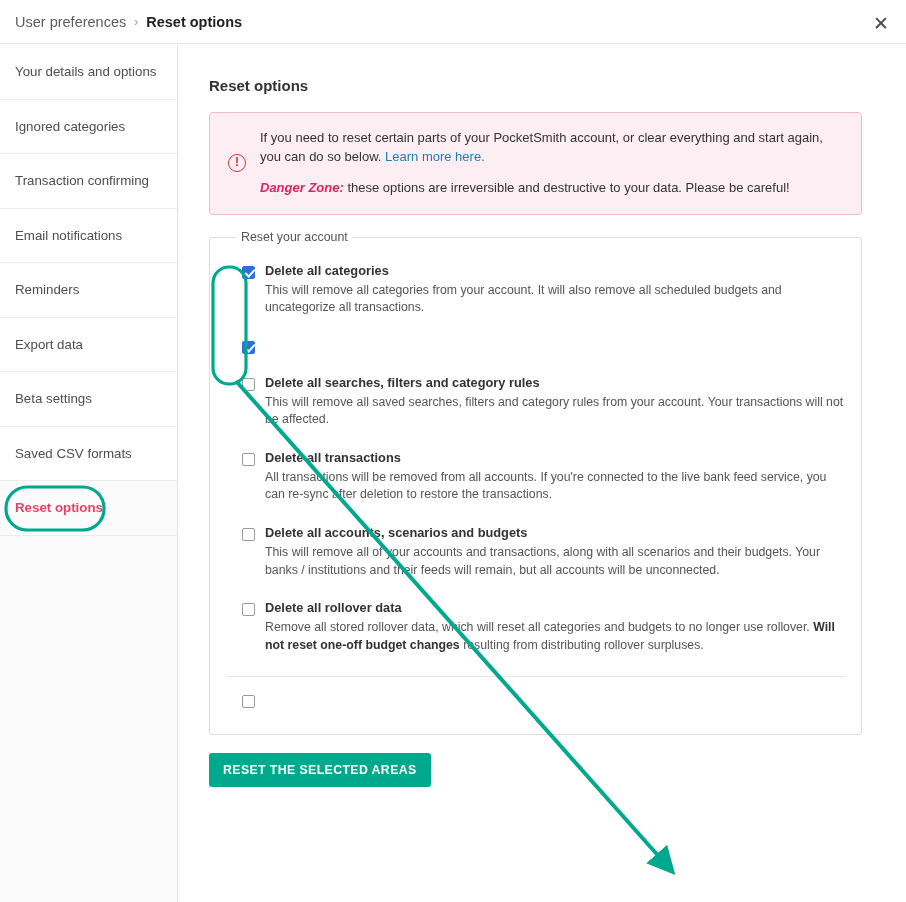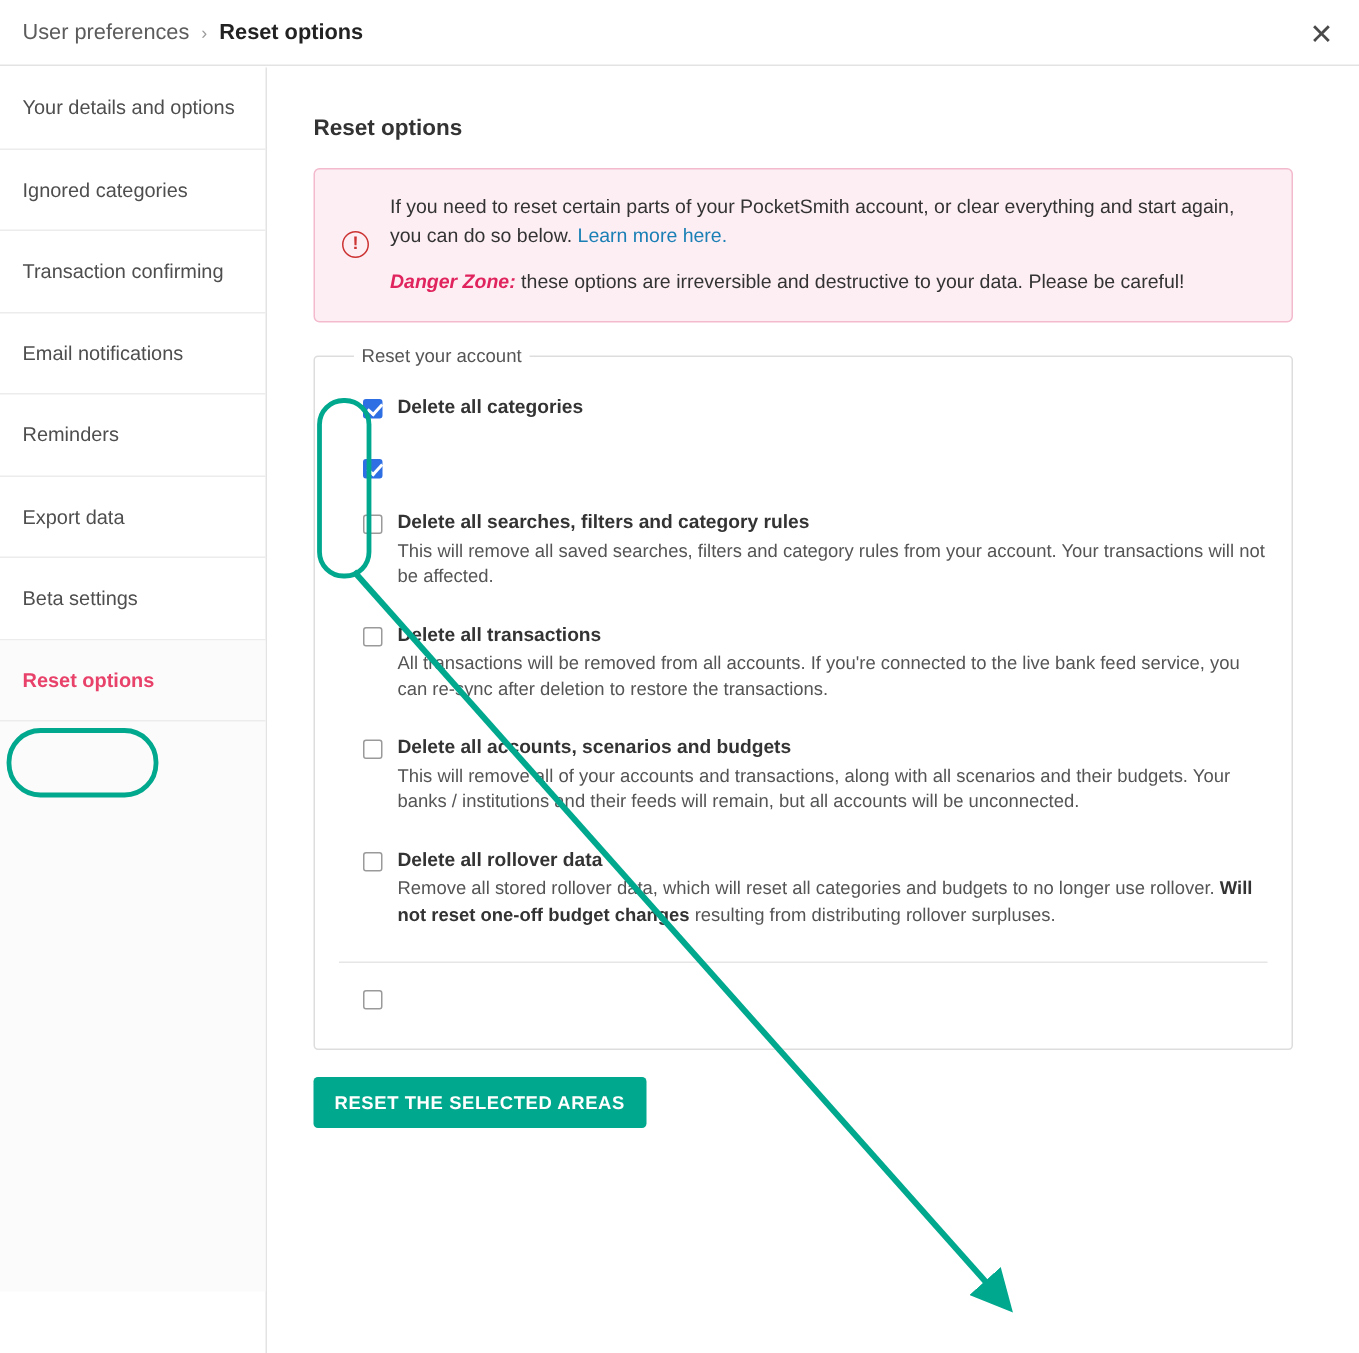--- a/index.html
+++ b/index.html
@@ -241,20 +241,23 @@
     </div>
     <div class="side-item">
       <span>Reminders</span>
     </div>
     <div class="side-item">
       <span>Export data</span>
     </div>
     <div class="side-item">
       <span>Beta settings</span>
     </div>
+    <div class="side-item">
+      <span>Saved CSV formats</span>
+    </div>
     <div class="side-item active">
       <span>Reset options</span>
     </div>
     <div class="side-rest"></div>
   </div>
 
   <div class="main">
     <div class="page-title">Reset options</div>
 
     <div class="banner">
@@ -267,20 +270,21 @@
       </div>
     </div>
 
     <div class="fieldset">
       <div class="legend">Reset your account</div>
 
       <div class="opt">
         <div class="opt-check checked"></div>
         <div class="opt-body">
           <div class="opt-title">Delete all categories</div>
+          <div class="opt-desc">This will remove all categories from your account. It will also remove all scheduled budgets and uncategorize all transactions.</div>
         </div>
       </div>
 
       <div class="opt">
         <div class="opt-check checked"></div>
       </div>
 
       <div class="opt">
         <div class="opt-check"></div>
         <div class="opt-body">

